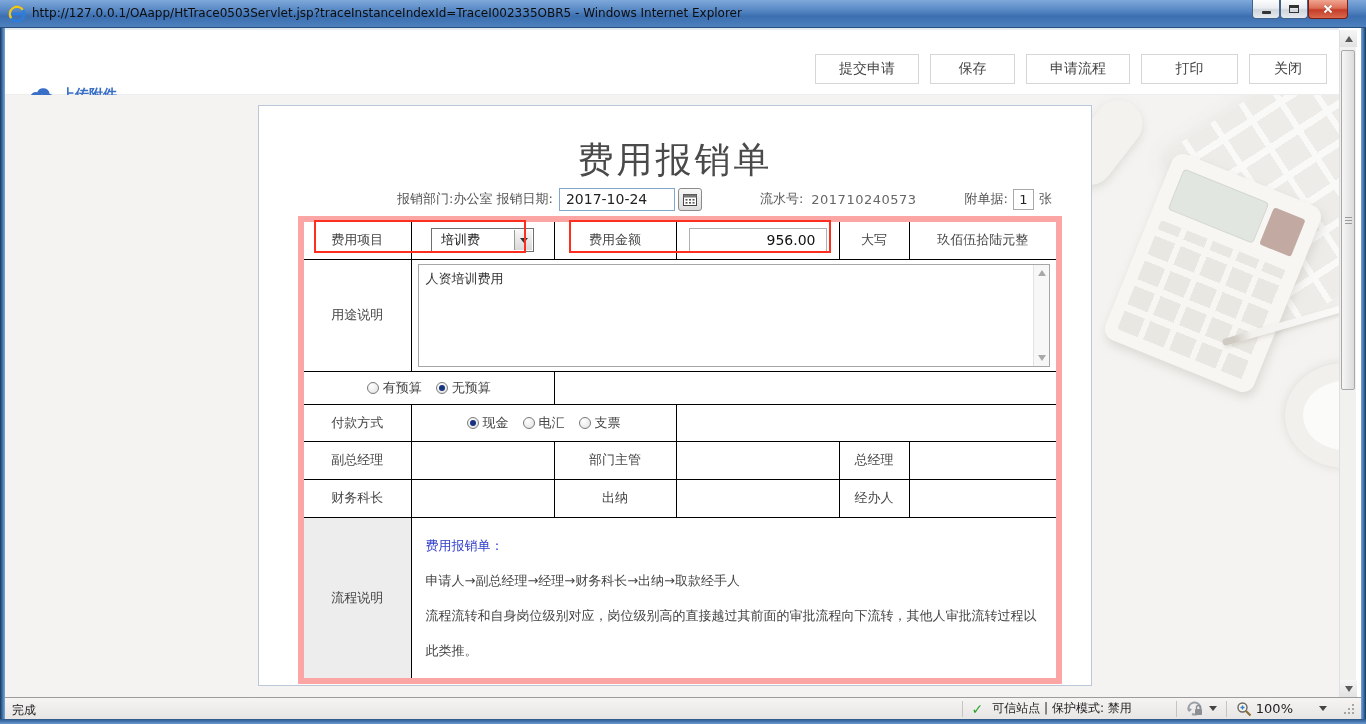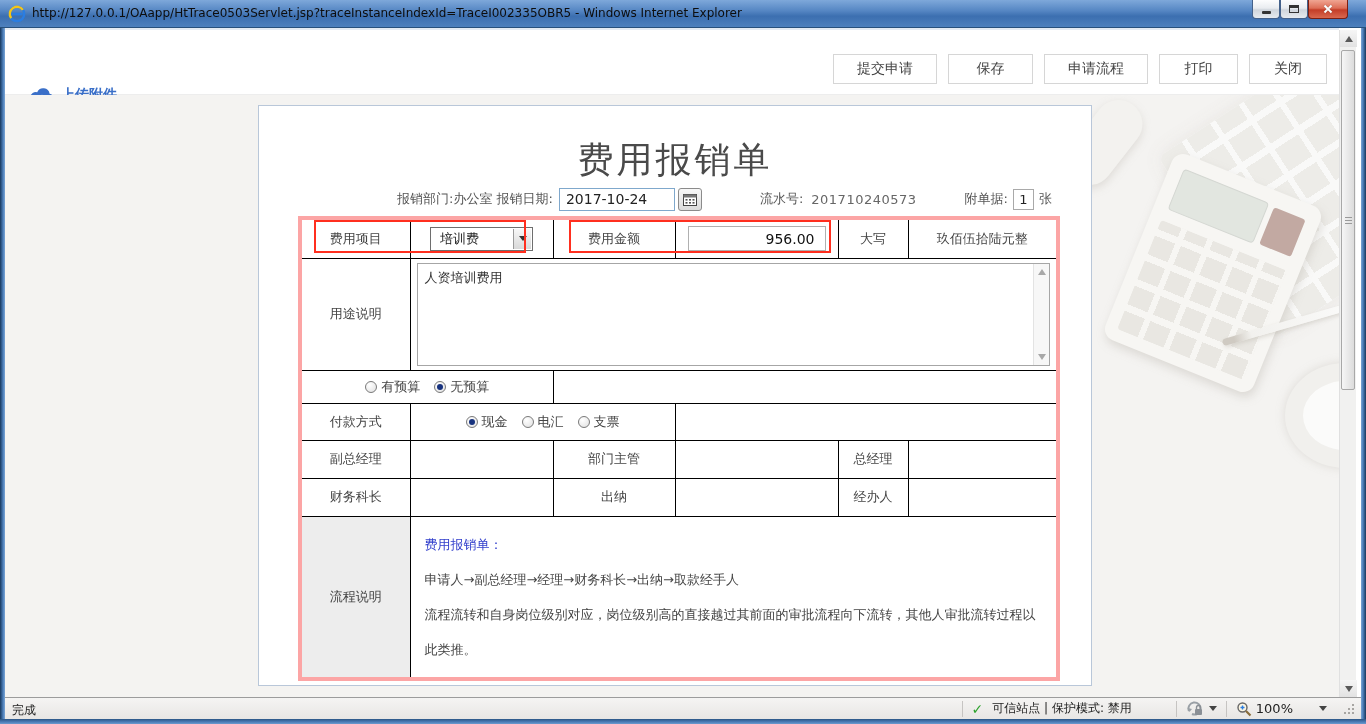--- a/index.html
+++ b/index.html
@@ -36,21 +36,21 @@
   
   .toolbar { position:absolute; left:5px; top:28px; width:1334px; height:67px; background:#fff;
     border-top:2px solid #e4ebf3; border-bottom:1px solid #ededed; }
   .upload-link { position:absolute; left:25px; top:50px; height:30px; display:flex; align-items:center;
     gap:7px; cursor:pointer; }
   .upload-link span.txt { color:#3a6fc8; font-size:14px; font-weight:bold; }
   .tb-buttons { position:absolute; right:12px; top:24px; display:flex; gap:11px; }
   .tbtn { height:30px; background:#fff; border:1px solid #d6d6d6; color:#444; font-size:14px;
     font-family:"DejaVu Sans", sans-serif; cursor:pointer; }
   .tbtn.w-submit { width:104px;margin-left:12px; } .tbtn.w-save { width:85px; } .tbtn.w-flow { width:104px; }
-  .tbtn.w-print { width:79px; } .tbtn.w-close { width:78px; }
+  .tbtn.w-print { width:97px; } .tbtn.w-close { width:78px; }
 
   
   .content { position:absolute; left:5px; top:95px; width:1334px; height:602px;
     background:#f4f3f1; overflow:hidden; }
 
   
   .deco { position:absolute; pointer-events:none; }
   .deco-keyboard { left:1185px; top:-45px; width:330px; height:215px; transform:rotate(-33deg); opacity:.85;
     background:
       repeating-linear-gradient(90deg, rgba(251,251,250,0) 0 28px, #fbfbfa 28px 34px),
@@ -88,21 +88,21 @@
     justify-content:center; cursor:pointer; }
   .serial-label { margin-left:58px; }
   .serial-value { margin-left:8px; color:#666; letter-spacing:.5px; }
   .attach-label { margin-left:48px; }
   .count-input { width:21px; height:21px; margin-left:5px; border:1px solid #a9a9a9; text-align:center;
     font-size:13px; color:#222; font-family:"DejaVu Sans", sans-serif; }
   .attach-unit { margin-left:5px; }
 
   
   table.formtable { position:absolute; left:39px; top:110px; width:758px; border-collapse:collapse;
-    table-layout:fixed; border:4px solid #fca5a5; background:#fff; }
+    table-layout:fixed; border:6px solid #fca5a5; background:#fff; }
   .formtable td { border:1px solid #000; font-size:13px; color:#444; text-align:center;
     vertical-align:middle; padding:0; overflow:hidden; }
   tr.r1 { height:40px; } tr.r2 { height:112px; } tr.r3 { height:33px;margin-left:19px; } tr.r4 { height:37px; }
   tr.r5 { height:34px; } tr.r6 { height:38px; } tr.r7 { height:38px; } tr.r8 { height:114px; }
 
   .select { width:103px; height:24px; border:1px solid #6e6e6e; background:#fff; margin:0 auto;
     position:relative; display:flex; align-items:center; padding-left:9px; font-size:13px; color:#222;
     cursor:pointer;text-align:right; }
   .select-btn { position:absolute; right:1px; top:1px; bottom:1px; width:18px;
     background:linear-gradient(180deg,#f7f7f7,#d8d8d8); border-left:1px solid #9a9a9a;

